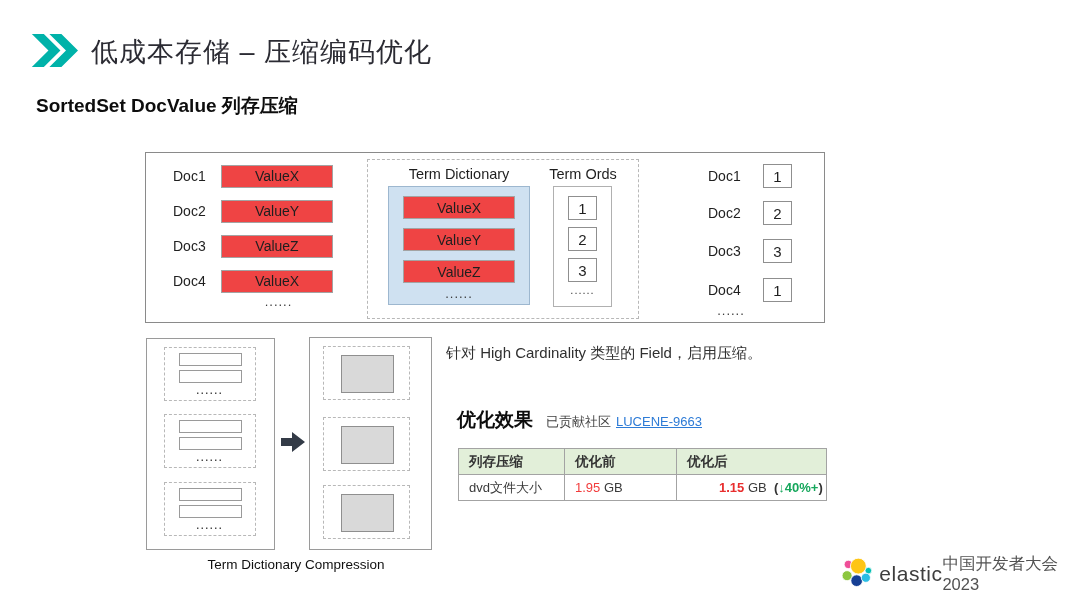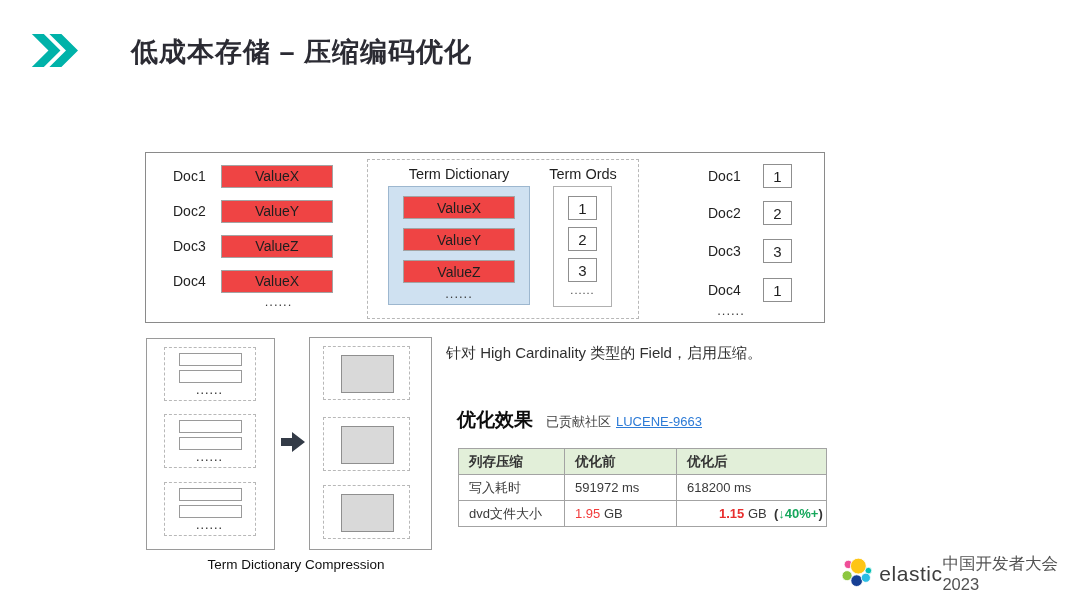--- a/index.html
+++ b/index.html
@@ -3,21 +3,21 @@
 <meta charset="utf-8">
 <style>
   * { margin:0; padding:0; box-sizing:border-box; }
   html,body { background:#fff; }
   body { font-family:"Liberation Sans","DejaVu Sans",sans-serif; }
   .slide { position:relative; width:1080px; height:608px; background:#ffffff; overflow:hidden; }
   .abs { position:absolute; }
 
   
   .chevron-icon { position:absolute; left:30px; top:33px; }
-  .title { position:absolute; left:91px; top:34px; font-size:27px; font-weight:bold; color:#2b2b33; letter-spacing:1px;margin-left:40px; }
+  .title { position:absolute; left:91px; top:34px; font-size:27px; font-weight:normal; color:#2b2b33; letter-spacing:1px; }
   .subtitle { position:absolute; left:36px; top:93px; font-size:19px; font-weight:bold; color:#0d0d0d; }
 
   
   .topbox { position:absolute; left:145px; top:152px; width:680px; height:171px; border:1px solid #8a8a8a; background:#fff; }
   .drow { position:absolute; display:flex; align-items:center; height:24px; }
   .doc-label { font-size:14px; color:#1f1f1f; width:48px; }
   .value-box { width:112px; height:23px; border:1px solid #a3a3a3; display:flex; align-items:center; justify-content:center; font-size:14px; color:#1f1f1f; background:#ef4444; }
   .ord-box { width:29px; height:24px; border:1px solid #8f8f8f; display:flex; align-items:center; justify-content:center; font-size:15px; color:#1f1f1f; background:#fff; }
   .dots { font-size:13px; color:#3c3c3c; letter-spacing:1px; text-align:center; }
 
@@ -60,20 +60,21 @@
 </head>
 <body>
 
 <div class="slide">
 
   <svg class="chevron-icon" width="48" height="35" viewBox="0 0 52 36">
     <polygon points="2,0 15,0 33,18 15,36 2,36 20,18" fill="#00b2a9"></polygon>
     <polygon points="21,0 34,0 52,18 34,36 21,36 39,18" fill="#00b2a9"></polygon>
   </svg>
   <div class="title">低成本存储 – 压缩编码优化</div>
+  <div class="subtitle">SortedSet DocValue 列存压缩</div>
 
   <div class="topbox">
 
     <div class="drow" style="left:27px; top:11px;">
       <span class="doc-label">Doc1</span>
       <div class="value-box">ValueX</div>
     </div>
     <div class="drow" style="left:27px; top:46px;">
       <span class="doc-label">Doc2</span>
       <div class="value-box">ValueY</div>
@@ -180,25 +181,20 @@
       </colgroup>
     <thead>
       <tr>
         <th>列存压缩</th>
         <th>优化前</th>
         <th>优化后</th>
       </tr>
     </thead>
     <tbody>
       <tr>
-        <td>写入耗时</td>
-        <td>591972 ms</td>
-        <td>618200 ms</td>
-      </tr>
-      <tr>
         <td>dvd文件大小</td>
         <td>
           <span class="red">1.95</span><span> GB</span>
         </td>
         <td>
           <span class="red-b">1.15</span><span> GB</span><span class="paren" style="white-space:pre">  (</span><span class="green-b">↓40%+</span><span class="paren">)</span>
         </td>
       </tr>
     </tbody>
   </table>

